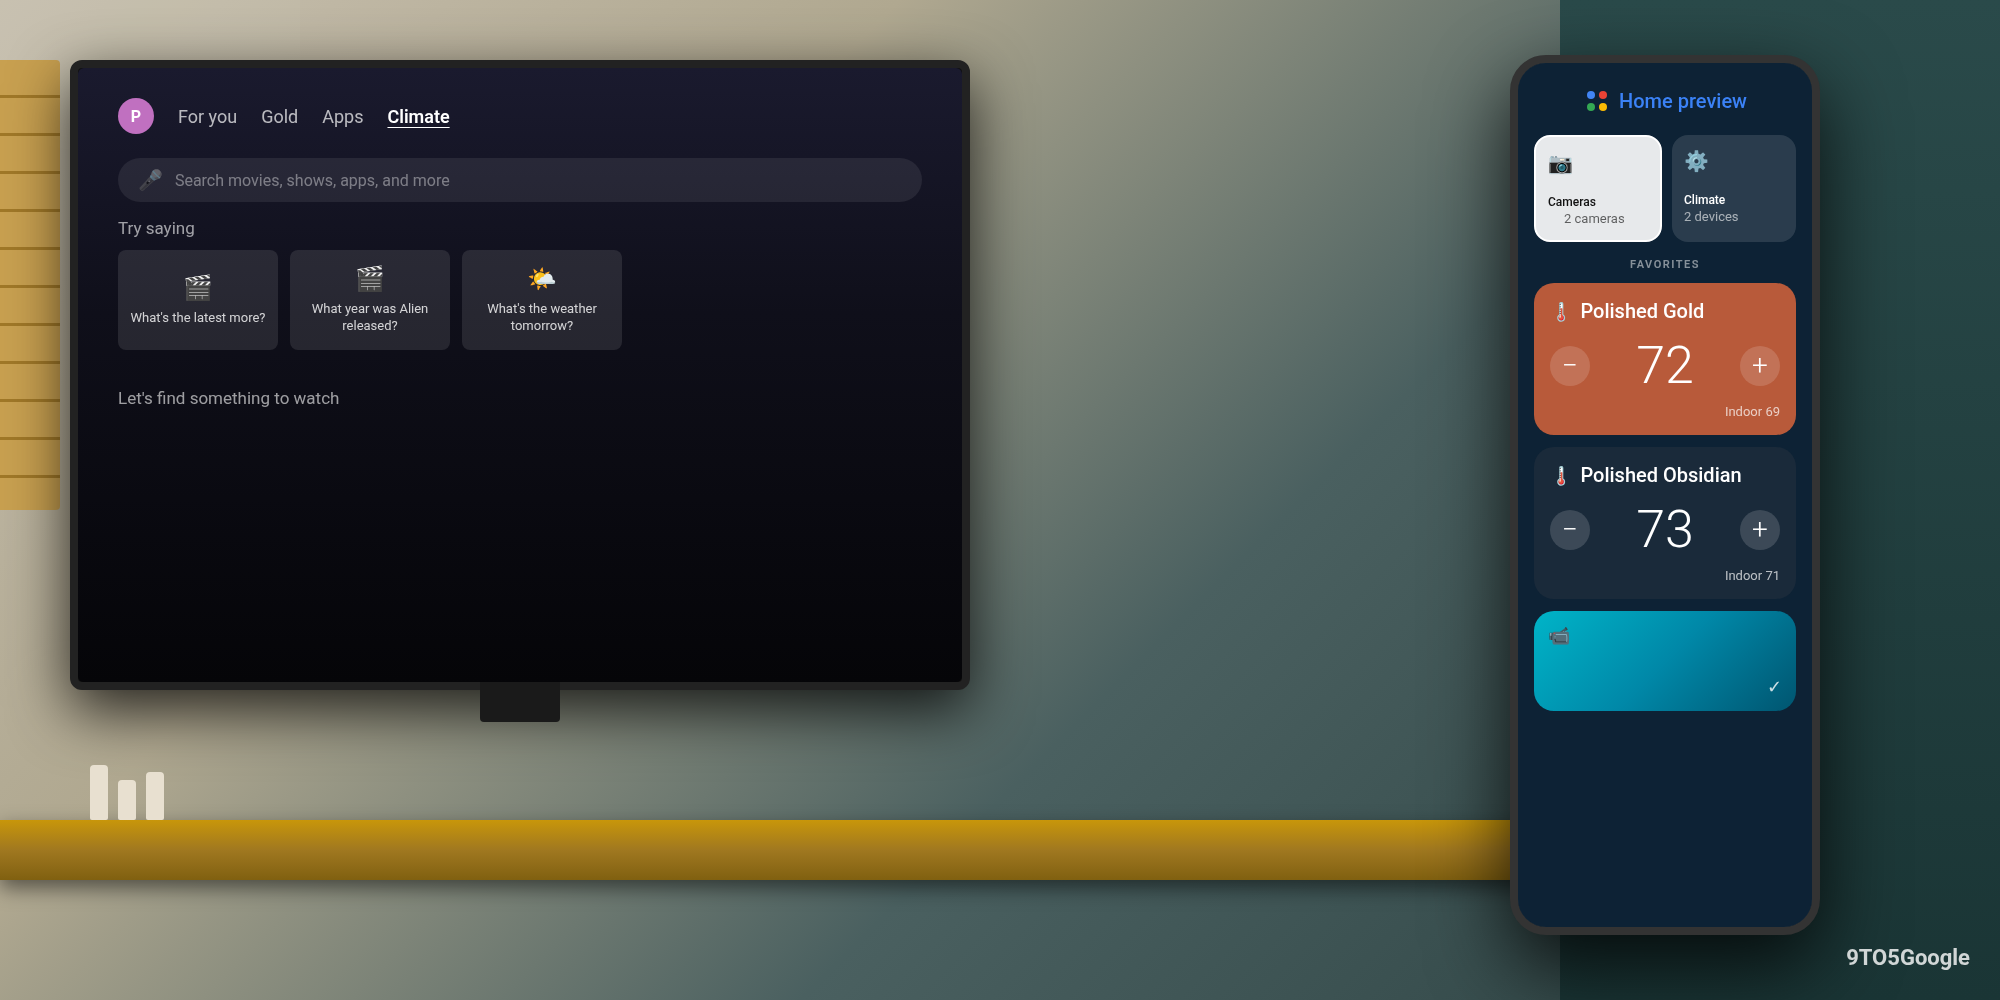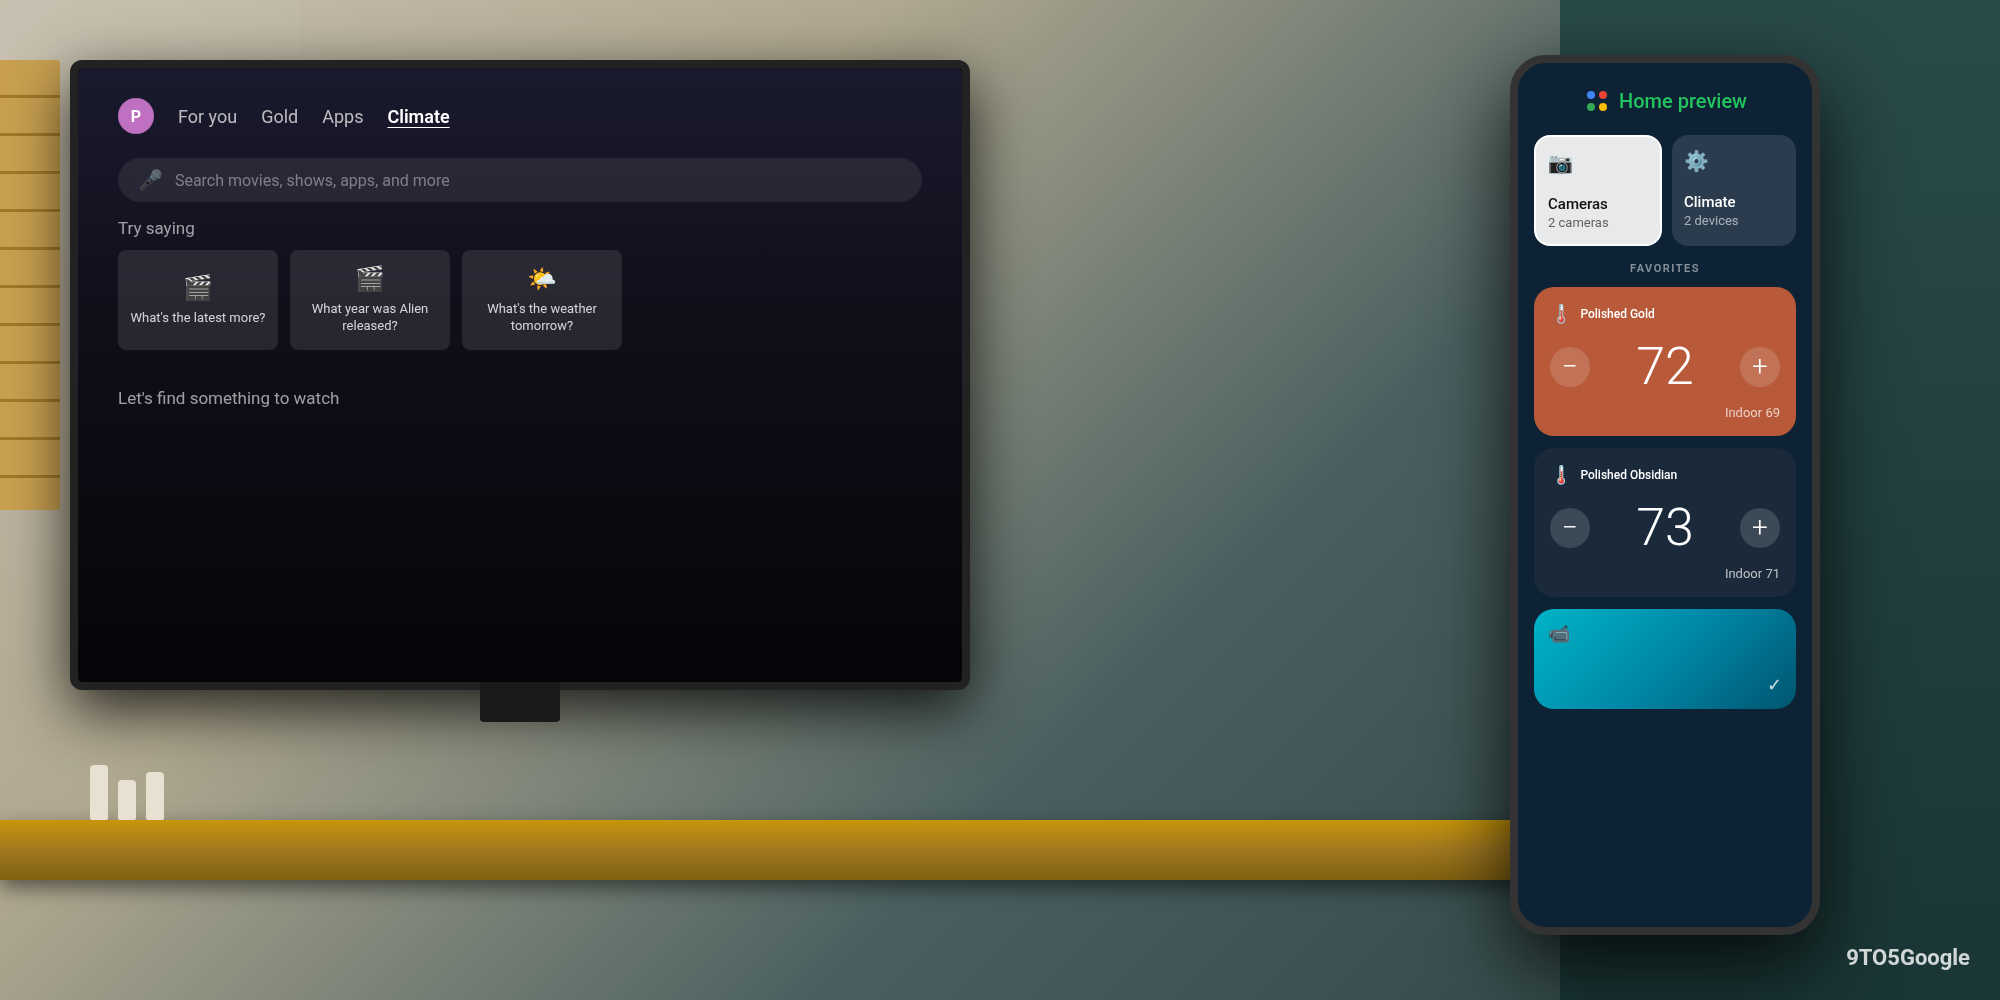--- a/index.html
+++ b/index.html
@@ -228,21 +228,21 @@
     .home-preview-header {
       display: flex;
       align-items: center;
       justify-content: center;
       gap: 8px;
       margin-bottom: 20px;
       margin-top: 4px;
     }
 
     .home-preview-title {
-      color: #22c55e;
+      color: #3b82f6;
       font-size: 20px;
       font-weight: 500;
     }
 
     
     .device-cards-row {
       display: flex;
       gap: 10px;
       margin-bottom: 16px;
     }
@@ -260,21 +260,21 @@
       border: 2px solid white;
     }
 
     .device-card-icon {
       font-size: 20px;
       margin-bottom: 8px;
       display: block;
     }
 
     .device-card-name {
-      font-size: 15px;
+      font-size: 12px;
       font-weight: 500;
       display: block;
       margin-bottom: 2px;
       margin-top: 20px;
     }
 
     .device-card.selected .device-card-name,
     .device-card.selected .device-card-sub {
       color: #111;
     }
@@ -282,20 +282,21 @@
     .device-card-name { color: white; }
 
     .device-card-sub {
       font-size: 13px;
       color: rgba(255,255,255,0.6);
       display: block;
     }
 
     .device-card.selected .device-card-sub {
       color: rgba(0,0,0,0.6);
+      margin-left: 16px;
     }
 
     
     .favorites-label {
       text-align: center;
       color: rgba(255,255,255,0.5);
       font-size: 11px;
       letter-spacing: 1.5px;
       font-weight: 600;
       margin-bottom: 12px;
@@ -323,21 +324,21 @@
       margin-bottom: 12px;
     }
 
     .thermostat-icon {
       font-size: 18px;
       color: white;
     }
 
     .thermostat-name {
       color: white;
-      font-size: 12px;
+      font-size: 20px;
       font-weight: 500;
     }
 
     .thermostat-controls {
       display: flex;
       align-items: center;
       justify-content: space-between;
       margin-bottom: 8px;
     }
 

